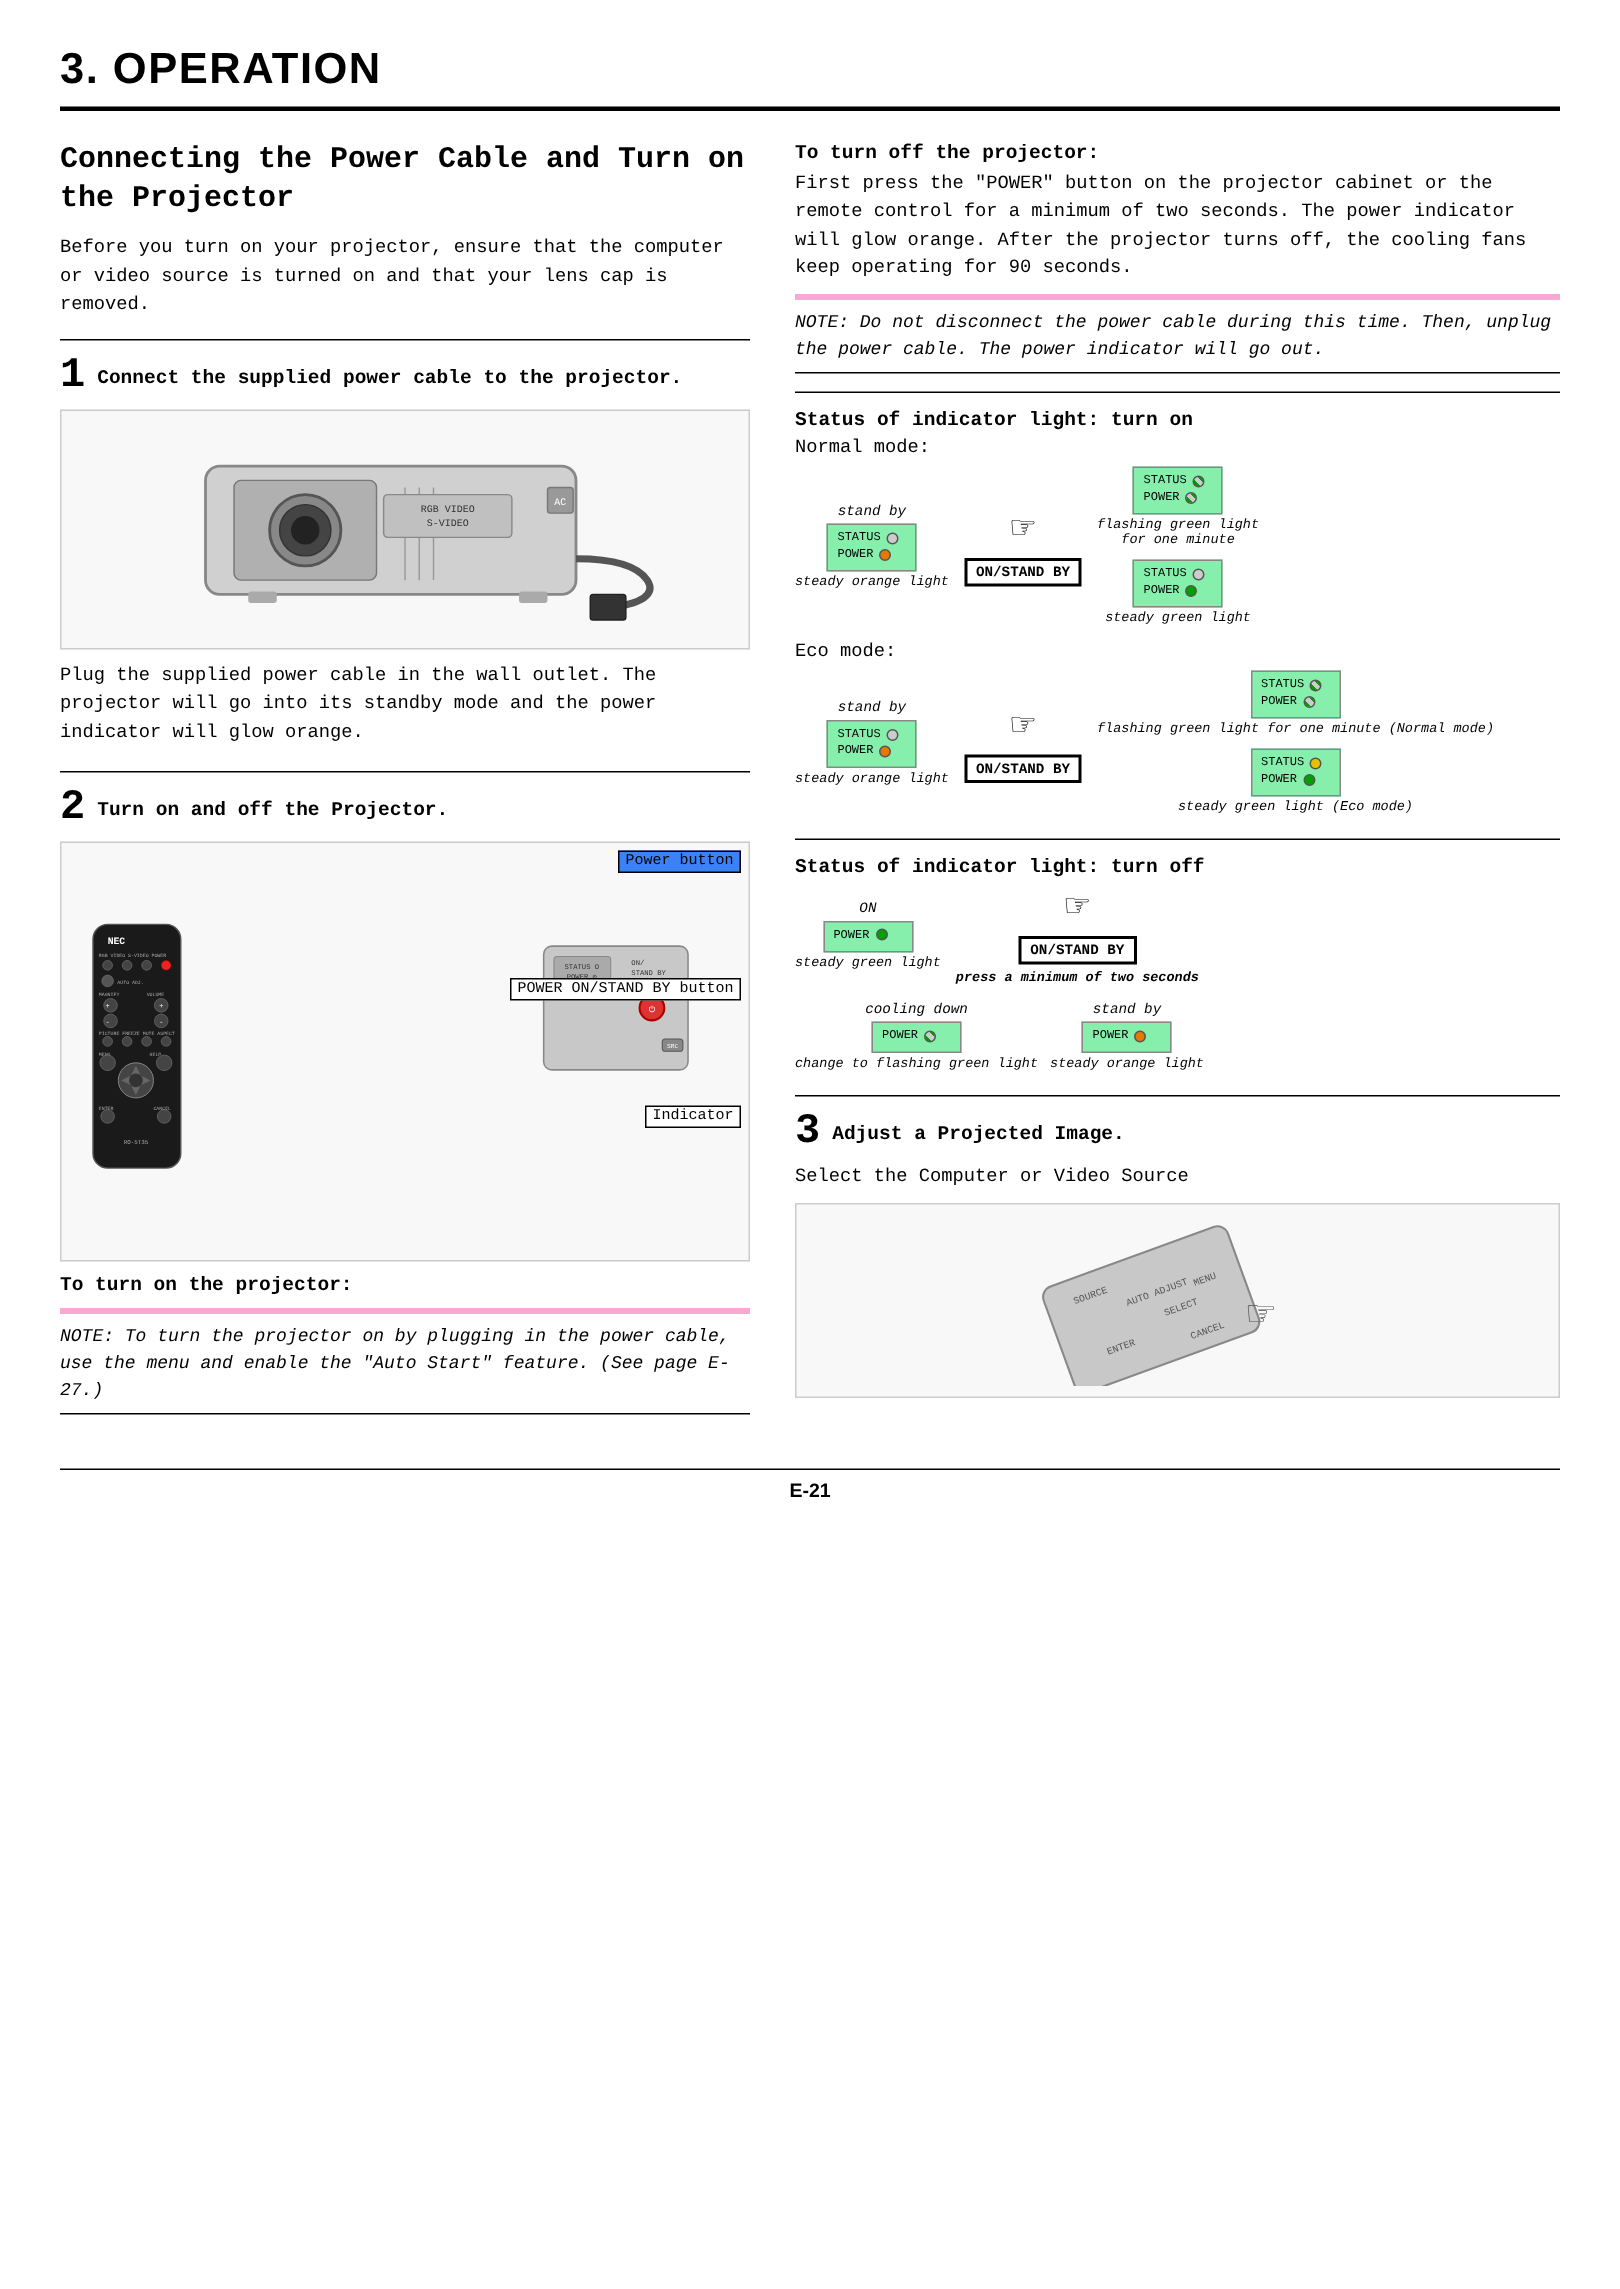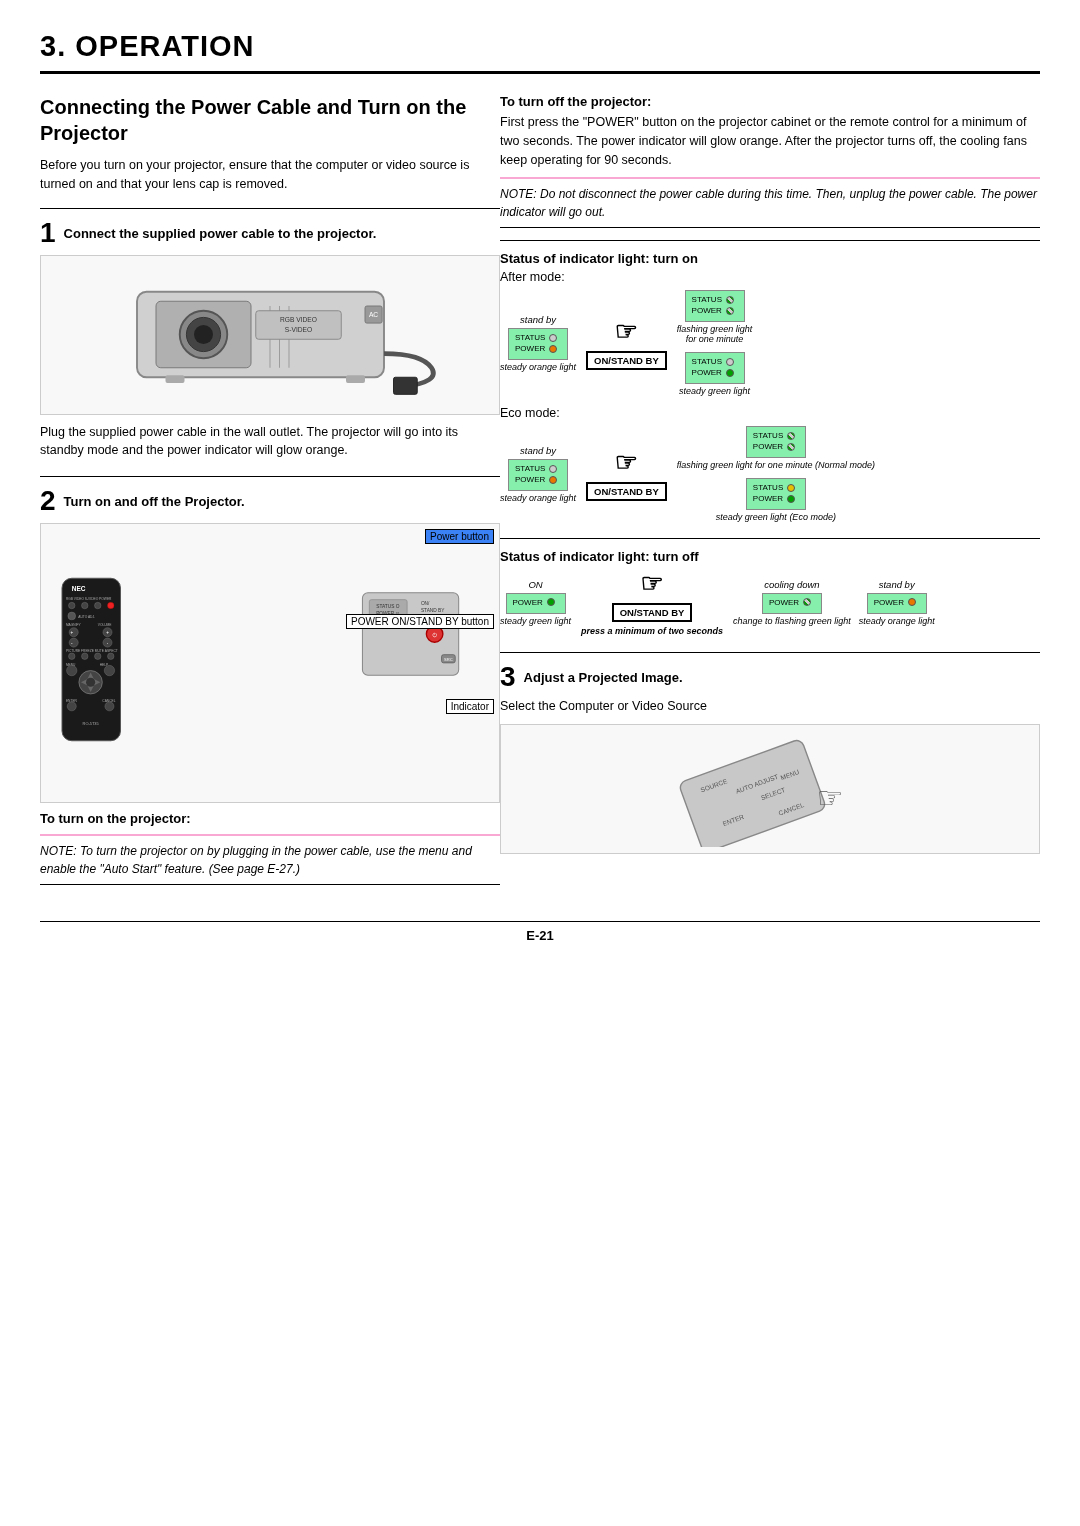--- a/index.html
+++ b/index.html
@@ -24,20 +24,22 @@
 
     h2.section-title {
       font-size: 20px;
       font-weight: bold;
       margin-bottom: 10px;
       line-height: 1.3;
     }
 
     .main-layout {
       display: flex;
+      gap: 30px;
+      font-family: Liberation Mono, monospace;
     }
 
     .left-col {
       width: 460px;
       flex-shrink: 0;
     }
 
     .right-col {
       flex: 1;
     }
@@ -108,21 +110,21 @@
     .bold-label {
       font-weight: bold;
       font-size: 13px;
       margin-bottom: 4px;
     }
 
     .note-italic {
       font-style: italic;
       font-size: 12px;
       line-height: 1.5;
-      border-top: 2px solid #f9a8d4;
+      border-top: 4px solid #f9a8d4;
       border-bottom: 1px solid #000;
       padding: 6px 0;
       margin: 8px 0;
     }
 
     .divider {
       border: none;
       border-top: 1px solid #000;
       margin: 10px 0;
     }
@@ -371,21 +373,21 @@
     <div class="turn-off-section">
       <p class="bold-label">To turn off the projector:</p>
       <p class="sub-text">First press the "POWER" button on the projector cabinet or the remote control for a minimum of two seconds. The power indicator will glow orange. After the projector turns off, the cooling fans keep operating for 90 seconds.</p>
       <div class="note-italic">NOTE: Do not disconnect the power cable during this time. Then, unplug the power cable. The power indicator will go out.</div>
     </div>
 
     <hr class="divider">
 
     <div class="status-section">
       <p class="status-title">Status of indicator light: turn on</p>
-      <p class="mode-label">After mode:</p>
+      <p class="mode-label">Normal mode:</p>
 
       <div class="indicator-row">
 
         <div class="indicator-box">
           <div style="font-size:9.5px; font-style:italic; margin-bottom:3px;">stand by</div>
           <div class="indicator-panel">
             <div class="row">
                 <span style="font-size:8px;">STATUS</span>
                 <span class="led-dot led-off"></span>
               </div>

